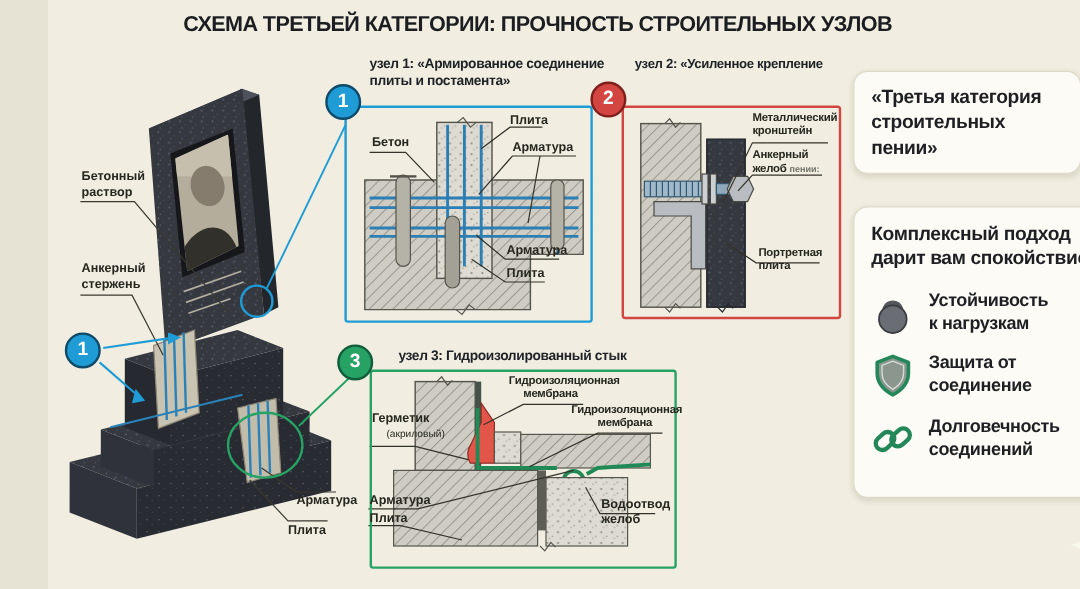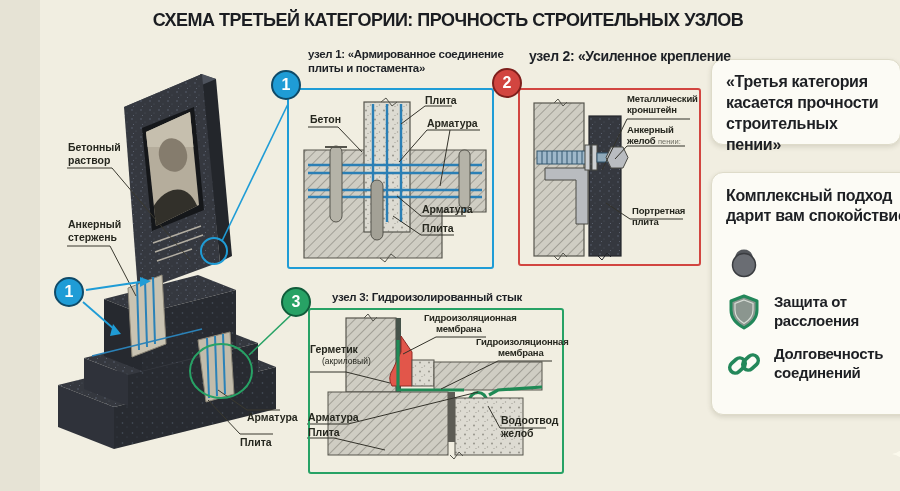--- a/index.html
+++ b/index.html
@@ -12,26 +12,26 @@
   #box1{left:247px;top:88px;width:203px;height:177px;border:2.2px solid #1f9cd6;}
   #box2{left:478px;top:88px;width:179px;height:174px;border:2.2px solid #d24540;}
   #box3{left:268px;top:308px;width:252px;height:162px;border:2.2px solid #27a265;}
   .badge{position:absolute;width:30px;height:30px;border-radius:50%;display:flex;align-items:center;
          justify-content:center;color:#fff;font-size:16px;font-weight:700;box-sizing:border-box;z-index:5;}
   .b-blue{background:#1f9cd6;border:2.5px solid #0f4a68;}
   .b-red{background:#d24540;border:2.5px solid #7e1f1c;}
   .b-green{background:#27a265;border:2.5px solid #115c3a;}
   .node-title{position:absolute;font-size:11.5px;line-height:1.18;font-weight:700;
               letter-spacing:-0.3px;color:#1e2126;z-index:4;}
-  #t2{font-size:14px;}
+  #t2{font-size:11px;}
   .label{position:absolute;font-size:10.5px;line-height:1.2;font-weight:700;color:#26271f;z-index:4;}
   .label span{display:block;}
   .label .sub{font-size:8.5px;font-weight:400;padding-left:12px;}
   .small{font-size:9.5px;letter-spacing:-0.2px;}
-  .artifact{display:inline !important;font-size:7.5px;font-weight:400;color:#6f6f64;letter-spacing:0;}
+  .artifact{display:inline !important;font-size:7.5px;font-weight:700;color:#6f6f64;letter-spacing:0;}
   .card{position:absolute;background:#fcfbf5;border:1px solid #dedbc9;border-radius:12px;
         box-shadow:0 2px 5px rgba(60,55,30,.15);box-sizing:border-box;z-index:3;}
   #quote-card{left:671px;top:59px;width:190px;height:86px;padding:11px 14px;}
   #quote-card div{font-size:16px;line-height:1.32;font-weight:700;letter-spacing:-0.3px;}
   #benefits-card{left:671px;top:172px;width:219px;height:243px;padding:13px 14px;}
   .heading div{font-size:16px;line-height:1.28;font-weight:700;letter-spacing:-0.3px;}
   .benefit{display:flex;align-items:center;gap:12px;margin-top:15px;}
   .benefit .txt div{font-size:15px;line-height:1.25;font-weight:700;letter-spacing:-0.3px;}
   .icon-wrap{width:36px;flex:0 0 36px;display:flex;justify-content:center;}
 </style>
@@ -282,49 +282,52 @@
   </div>
   <div class="label" style="left:268px;top:411px">Арматура</div>
   <div class="label" style="left:268px;top:426px">Плита</div>
   <div class="label" style="left:461px;top:414px">
     <span>Водоотвод</span>
       <span>желоб</span>
   </div>
 
   <div class="card" id="quote-card">
     <div>«Третья категория</div>
-    <div>касается прочности</div>
     <div>строительных пении»</div>
   </div>
 
   <div class="card" id="benefits-card">
     <div class="heading">
       <div>Комплексный подход</div>
       <div>дарит вам спокойствие</div>
     </div>
 
     <div class="benefit">
       <span class="icon-wrap">
         <svg width="34" height="36" viewBox="0 0 34 36">
           <path d="M11,14 a6.5,6.5 0 0 1 12,0" stroke="#54575c" stroke-width="5" fill="none" stroke-linecap="round"></path>
           <circle cx="17" cy="23" r="11.5" fill="#6a6d73" stroke="#3a3c40" stroke-width="1.5"></circle>
         </svg>
       </span>
+      <span class="txt">
+        <div>Устойчивость</div>
+        <div>к нагрузкам</div>
+      </span>
     </div>
 
     <div class="benefit">
       <span class="icon-wrap">
         <svg width="34" height="36" viewBox="0 0 34 36">
           <path d="M17,2 L30,7 V16 Q30,27 17,34 Q4,27 4,16 V7 Z" fill="#8b968f" stroke="#23875a" stroke-width="3" stroke-linejoin="round"></path>
           <path d="M17,6 L26,9.5 V16 Q26,24 17,29.5 Q8,24 8,16 V9.5 Z" fill="none" stroke="#d7ddd6" stroke-width="1.2"></path>
         </svg>
       </span>
       <span class="txt">
         <div>Защита от</div>
-        <div>расслоения</div>
+        <div>соединение</div>
       </span>
     </div>
 
     <div class="benefit">
       <span class="icon-wrap">
         <svg width="34" height="36" viewBox="0 0 34 36">
           <g fill="none" stroke="#23875a" stroke-width="3.6">
             <rect x="2" y="14" width="17" height="11" rx="5.5" transform="rotate(-42 10.5 19.5)"></rect>
             <rect x="15" y="11" width="17" height="11" rx="5.5" transform="rotate(-42 23.5 16.5)"></rect>
           </g>

